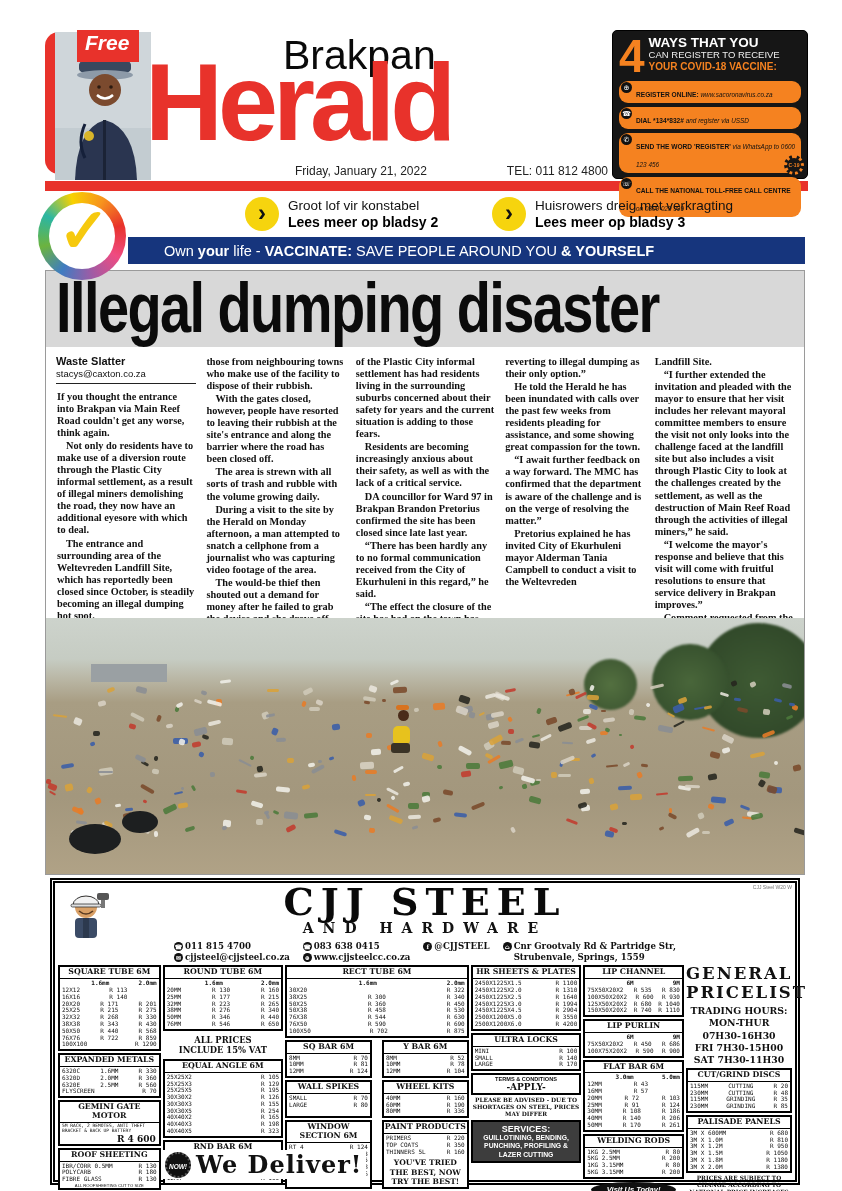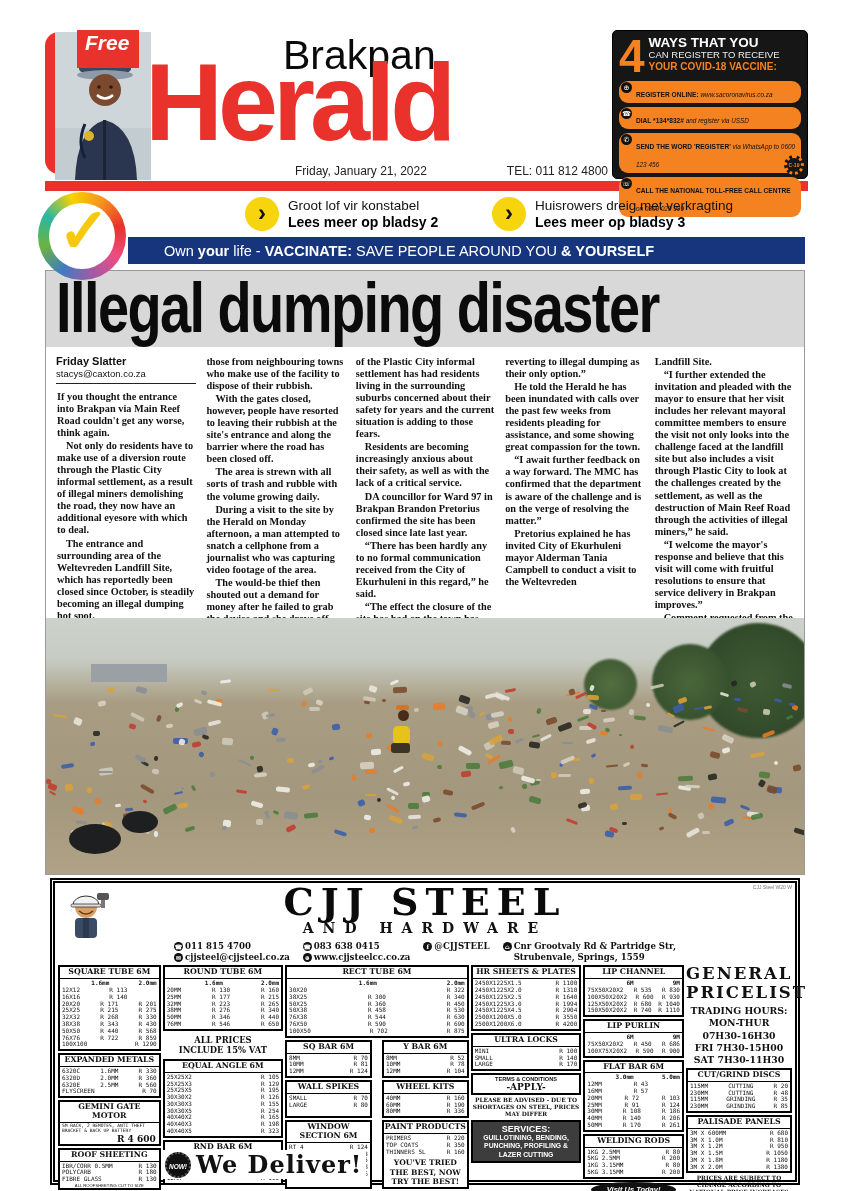--- a/index.html
+++ b/index.html
@@ -3,21 +3,21 @@
 <meta charset="utf-8">
 <style>
   * { margin:0; padding:0; box-sizing:border-box; }
   html,body { background:#fff; }
   body { width:842px; height:1191px; position:relative; font-family:"Liberation Sans", sans-serif; color:#111; overflow:hidden; }
 
   
   .masthead { position:absolute; left:45px; top:30px; width:565px; height:152px; }
   .red-tab { position:absolute; left:0; top:2px; width:78px; height:142px; background:#e8322b; border-radius:14px; }
   .officer { position:absolute; left:10px; top:2px; width:96px; height:148px; }
-  .free-tag { position:absolute; left:32px; top:0; background:#e8322b; color:#fff; font-style:italic; font-weight:bold; font-size:21px; padding:1px 10px 13px 8px; z-index:5; }
+  .free-tag { position:absolute; left:32px; top:0; background:#e8322b; color:#fff; font-style:italic; font-weight:bold; font-size:21px; padding:1px 10px 7px 8px; z-index:5; }
   .brand-top { position:absolute; left:238px; top:2px; font-size:41px; font-weight:400; color:#0a0a0a; letter-spacing:0; }
   .brand { position:absolute; left:100px; top:18px; font-size:108px; font-weight:800; color:#e8322b; letter-spacing:-5px; line-height:1; transform:scaleY(1.02); }
   .date-line { position:absolute; left:250px; top:134px; font-size:12px; color:#222; }
   .tel-line  { position:absolute; right:2px; top:134px; font-size:12px; color:#222; }
   .red-bar { position:absolute; left:45px; top:181px; width:763px; height:10px; background:#e8322b; }
 
   
   .covid { position:absolute; left:612px; top:30px; width:196px; height:149px; background:#161616; border:1px solid #000; border-radius:5px; padding:5px 6px; }
   .covid-head { display:flex; gap:4px; align-items:flex-start; }
   .covid-num { color:#f58220; font-size:46px; font-weight:800; line-height:0.9; }
@@ -184,21 +184,21 @@
     </div>
   </div>
   <div class="banner"><span>Own </span><span class="b">your</span><span> life - </span><span class="b">VACCINATE:</span><span> SAVE PEOPLE AROUND YOU </span><span class="b">&amp; YOURSELF</span></div>
 
   <div class="article">
     <div class="headline-band">
       <div class="headline">Illegal dumping disaster</div>
     </div>
     <div class="body-cols">
       <div class="acol">
-        <div class="byline-name">Friday Slatter</div>
+        <div class="byline-name">Waste Slatter</div>
         <div class="byline-mail">stacys@caxton.co.za</div>
         <div class="byline-rule"></div>
         <div>
             <p class="first">If you thought the entrance into Brakpan via Main Reef Road couldn't get any worse, think again.</p>
             <p>Not only do residents have to make use of a diversion route through the Plastic City informal settlement, as a result of illegal miners demolishing the road, they now have an additional eyesore with which to deal.</p>
             <p>The entrance and surrounding area of the Weltevreden Landfill Site, which has reportedly been closed since October, is steadily becoming an illegal dumping hot spot.</p>
             <p>The non-payment of service providers is the reason for the site's closure.</p>
           </div>
       </div>
       <div class="acol">

